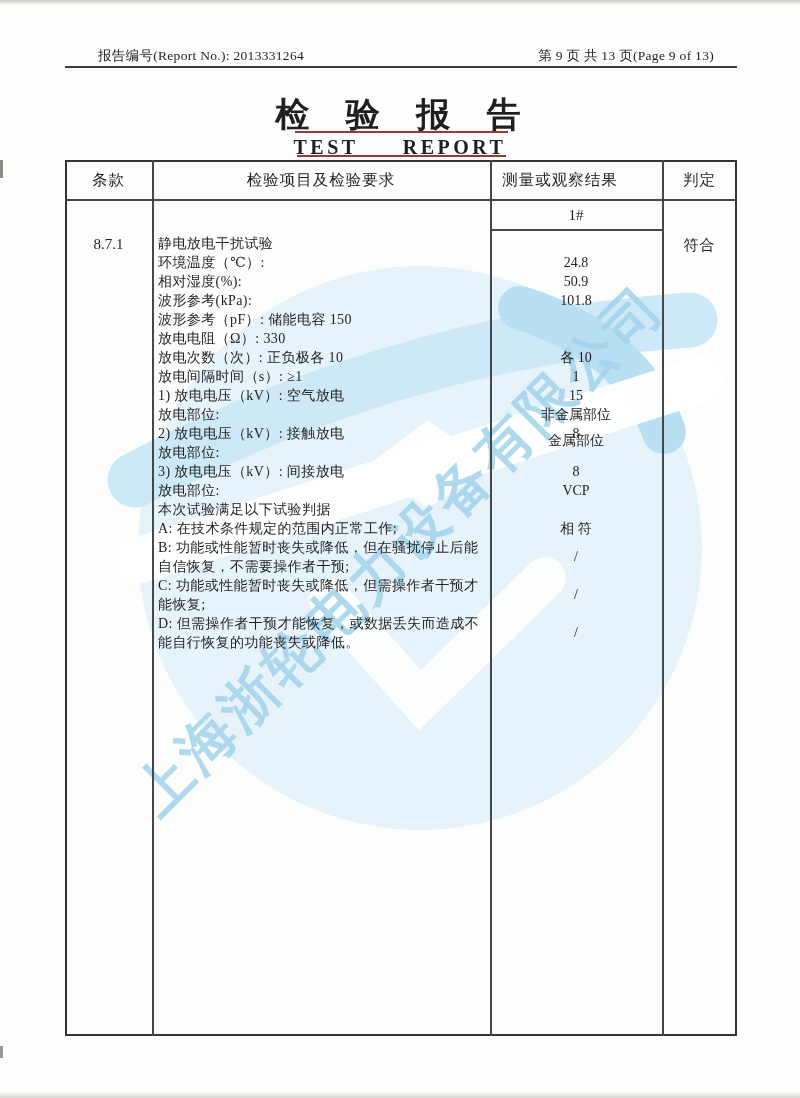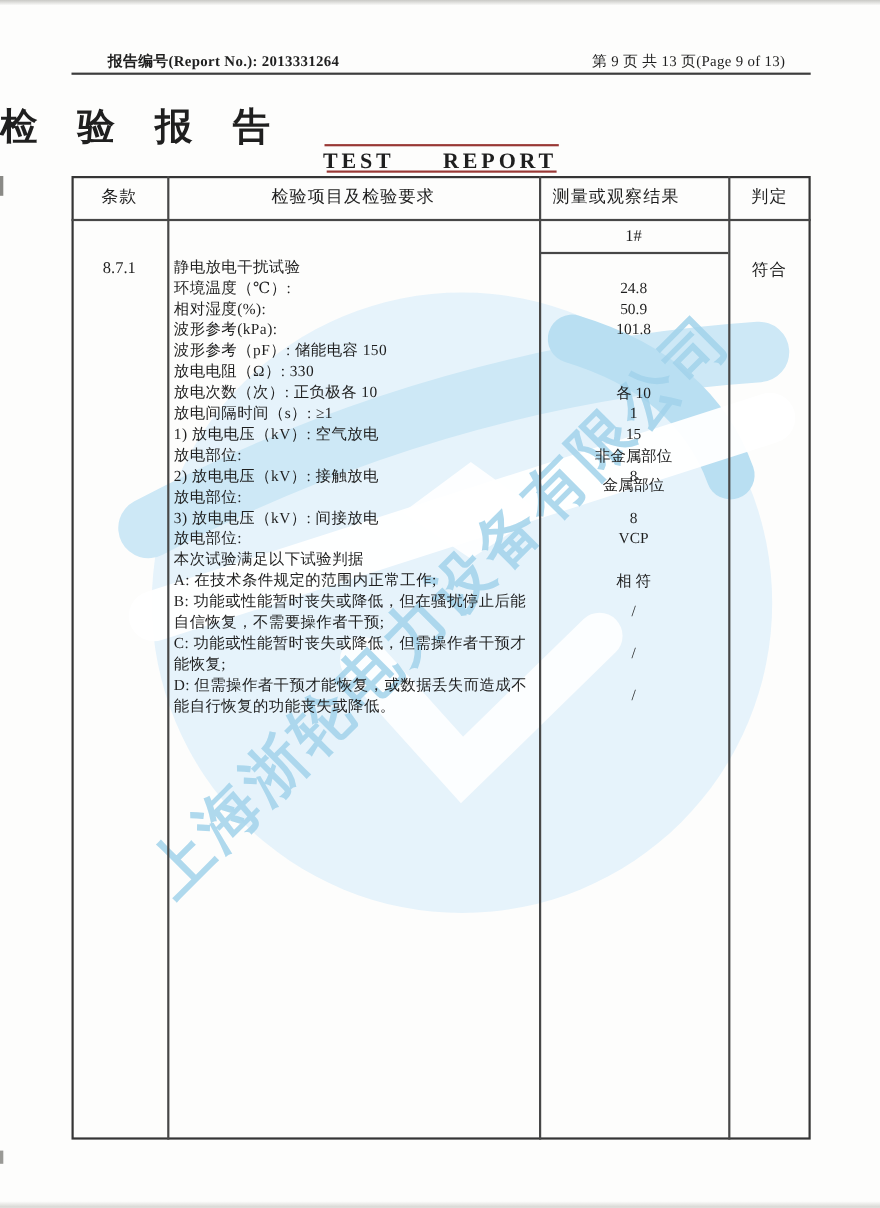--- a/index.html
+++ b/index.html
@@ -13,25 +13,25 @@
   
   .scan-top{top:0;left:0;right:0;height:5px;background:linear-gradient(#c9c9c5,#fdfdfc);}
   .scan-bottom{bottom:0;left:0;right:0;height:6px;background:linear-gradient(to top,#d3d3cf,#fdfdfc);}
   .scan-left{top:160px;left:0;width:3px;height:18px;background:#8a8a86;}
   .scan-left2{top:1046px;left:0;width:3px;height:12px;background:#9a9a96;}
   
   .wm{top:0;left:0;z-index:0;pointer-events:none;}
   
   .layer{z-index:2;}
   
-  .report-no{top:47px;left:98px;font-size:13.5px;letter-spacing:.3px;font-weight:bold;}
+  .report-no{top:47px;left:98px;font-size:13.5px;letter-spacing:.3px;}
   .page-no{top:47px;right:86px;font-size:13.5px;letter-spacing:.3px;}
   .rule-top{top:66px;left:65px;width:672px;height:2px;background:#3c3c3c;}
   
-  .title-cn{top:92px;left:0;width:800px;font-size:34px;font-weight:bold;
+  .title-cn{top:92px;left:0;width:800px;text-align:center;font-size:34px;font-weight:bold;
             letter-spacing:4px;word-spacing:20px;}
   .red1{top:131px;left:295px;width:213px;height:2px;}
   .title-en{top:136px;left:0;width:800px;text-align:center;font-size:20px;font-weight:bold;
             letter-spacing:3.5px;word-spacing:36px;}
   .red2{top:155px;left:297px;width:209px;height:2px;}
   
   .tbl-outer{top:160px;left:65px;width:668px;height:872px;border:2px solid #353535;background:transparent;}
   .vline{top:160px;width:2px;height:876px;background:#474747;}
   .v1{left:152px;} .v2{left:490px;} .v3{left:662px;}
   .hline-head{top:199px;left:65px;width:672px;height:2px;background:#474747;}

